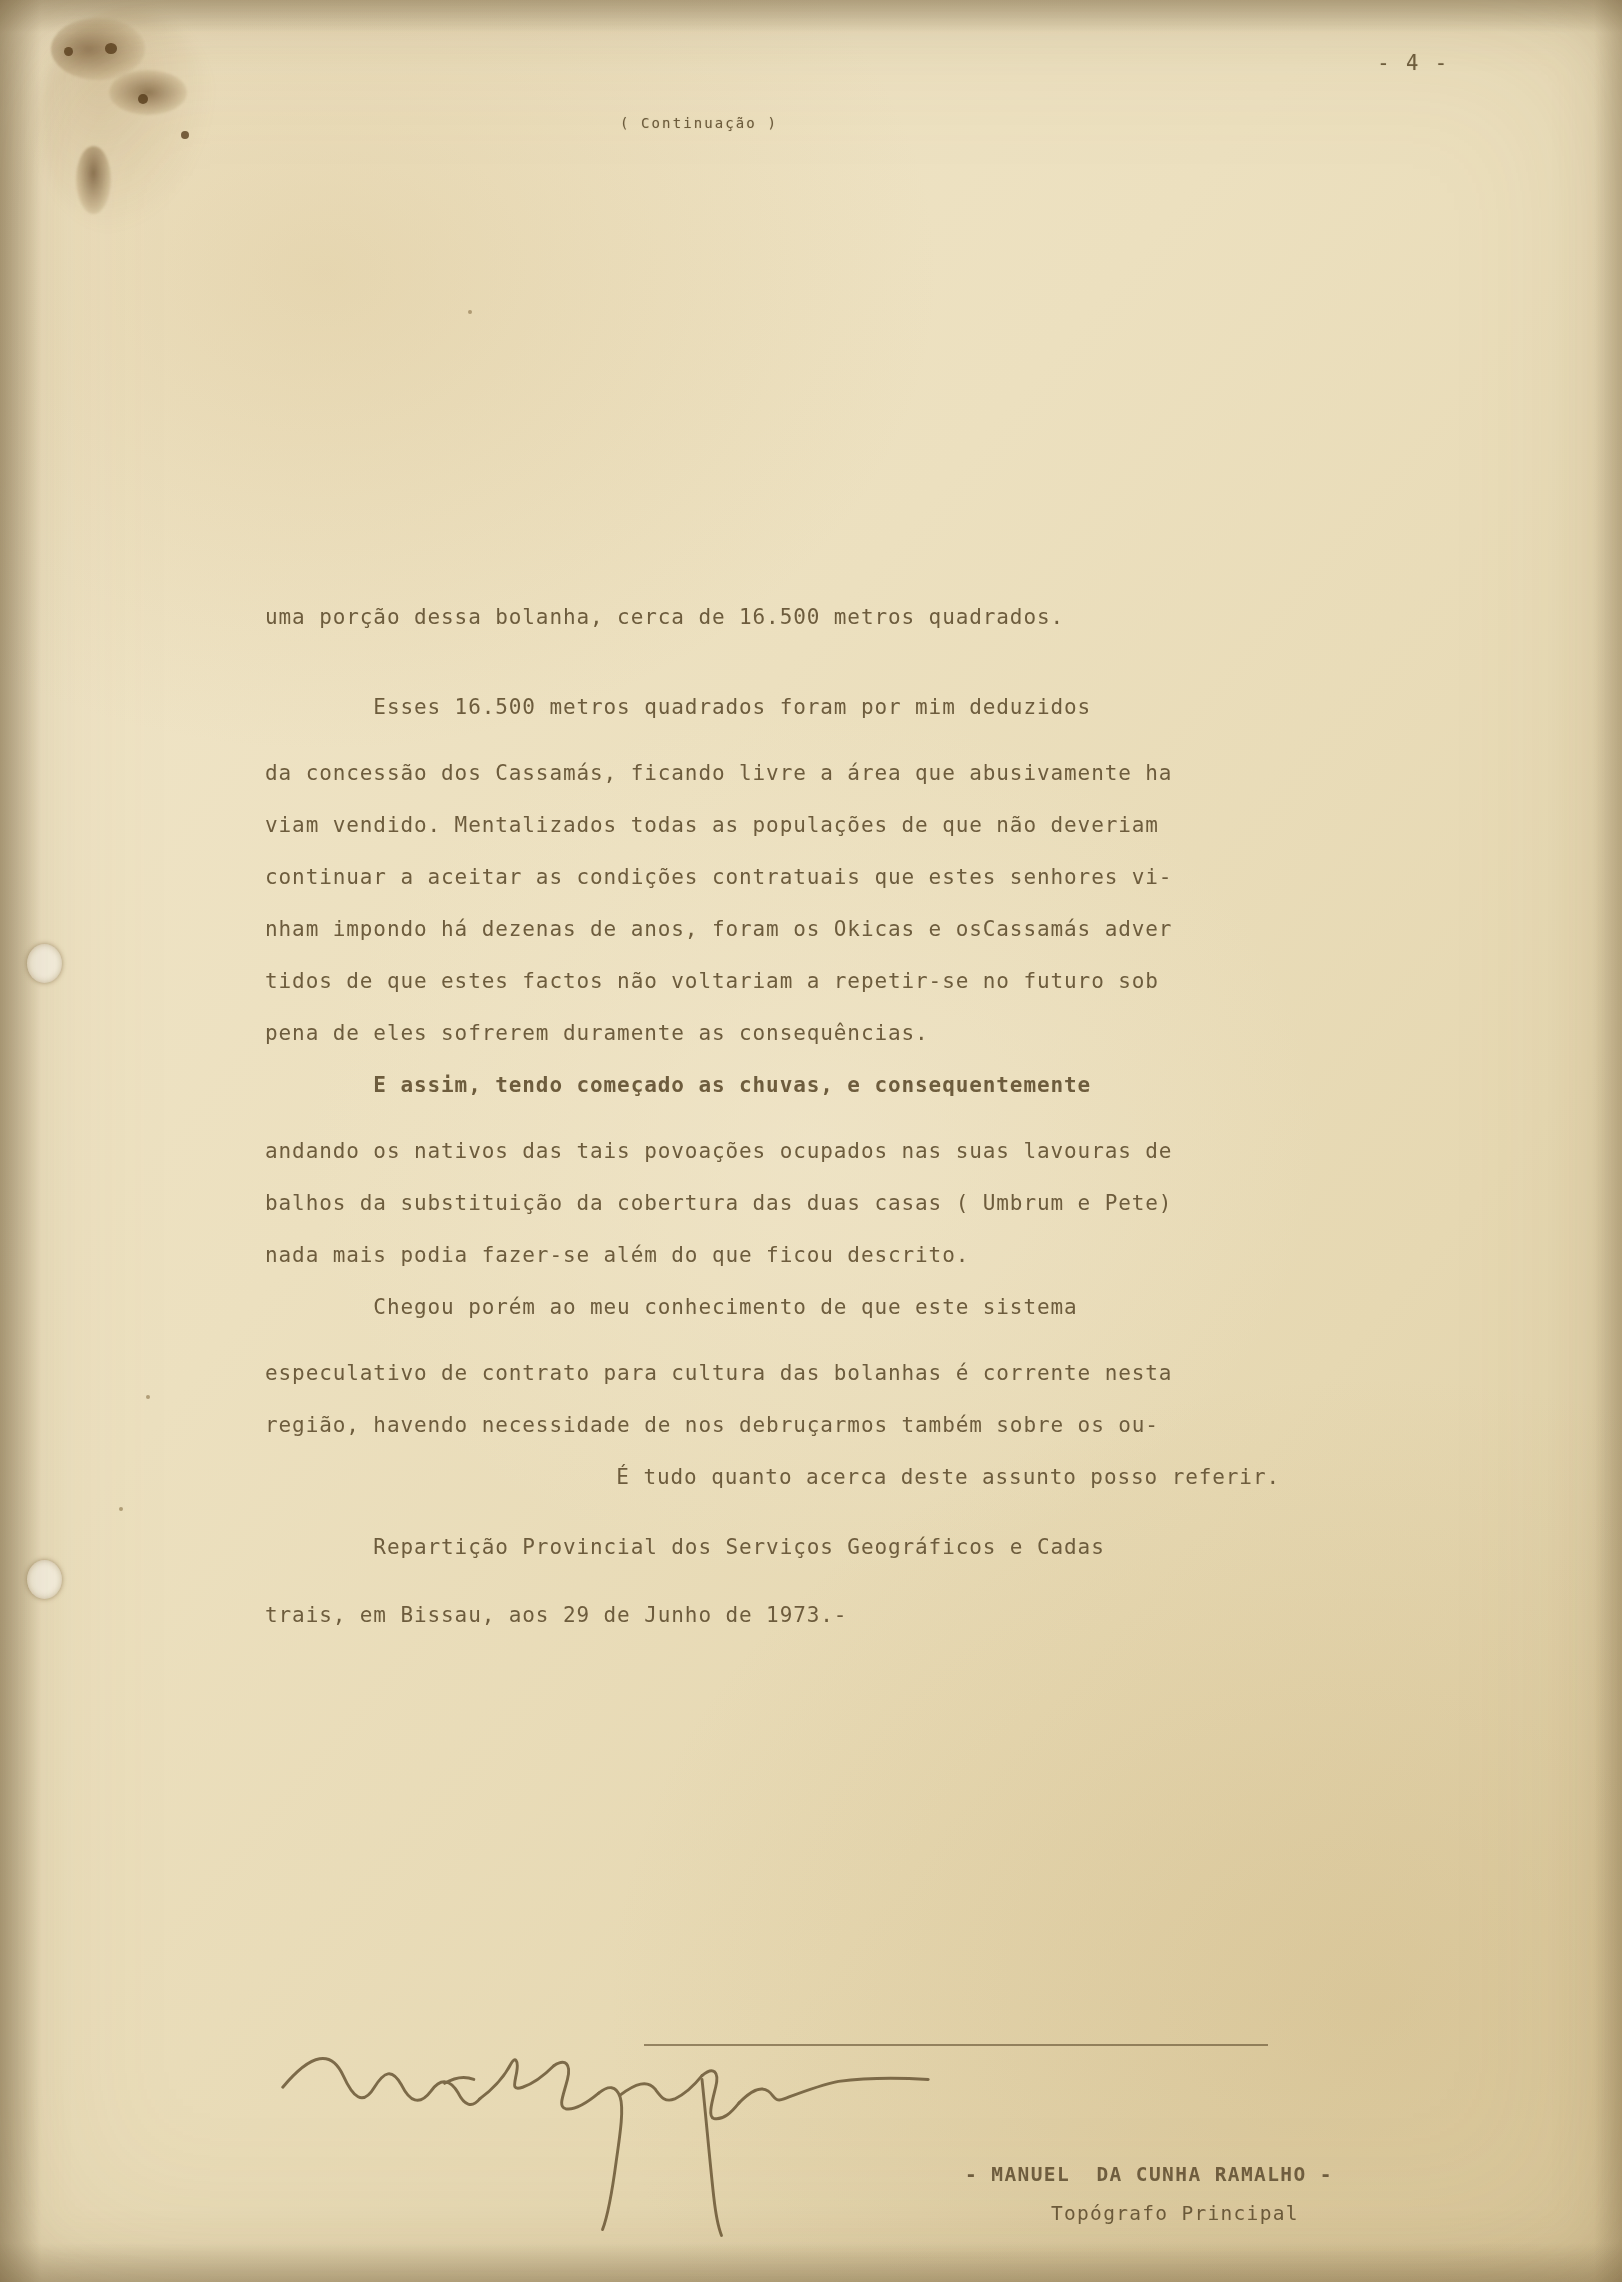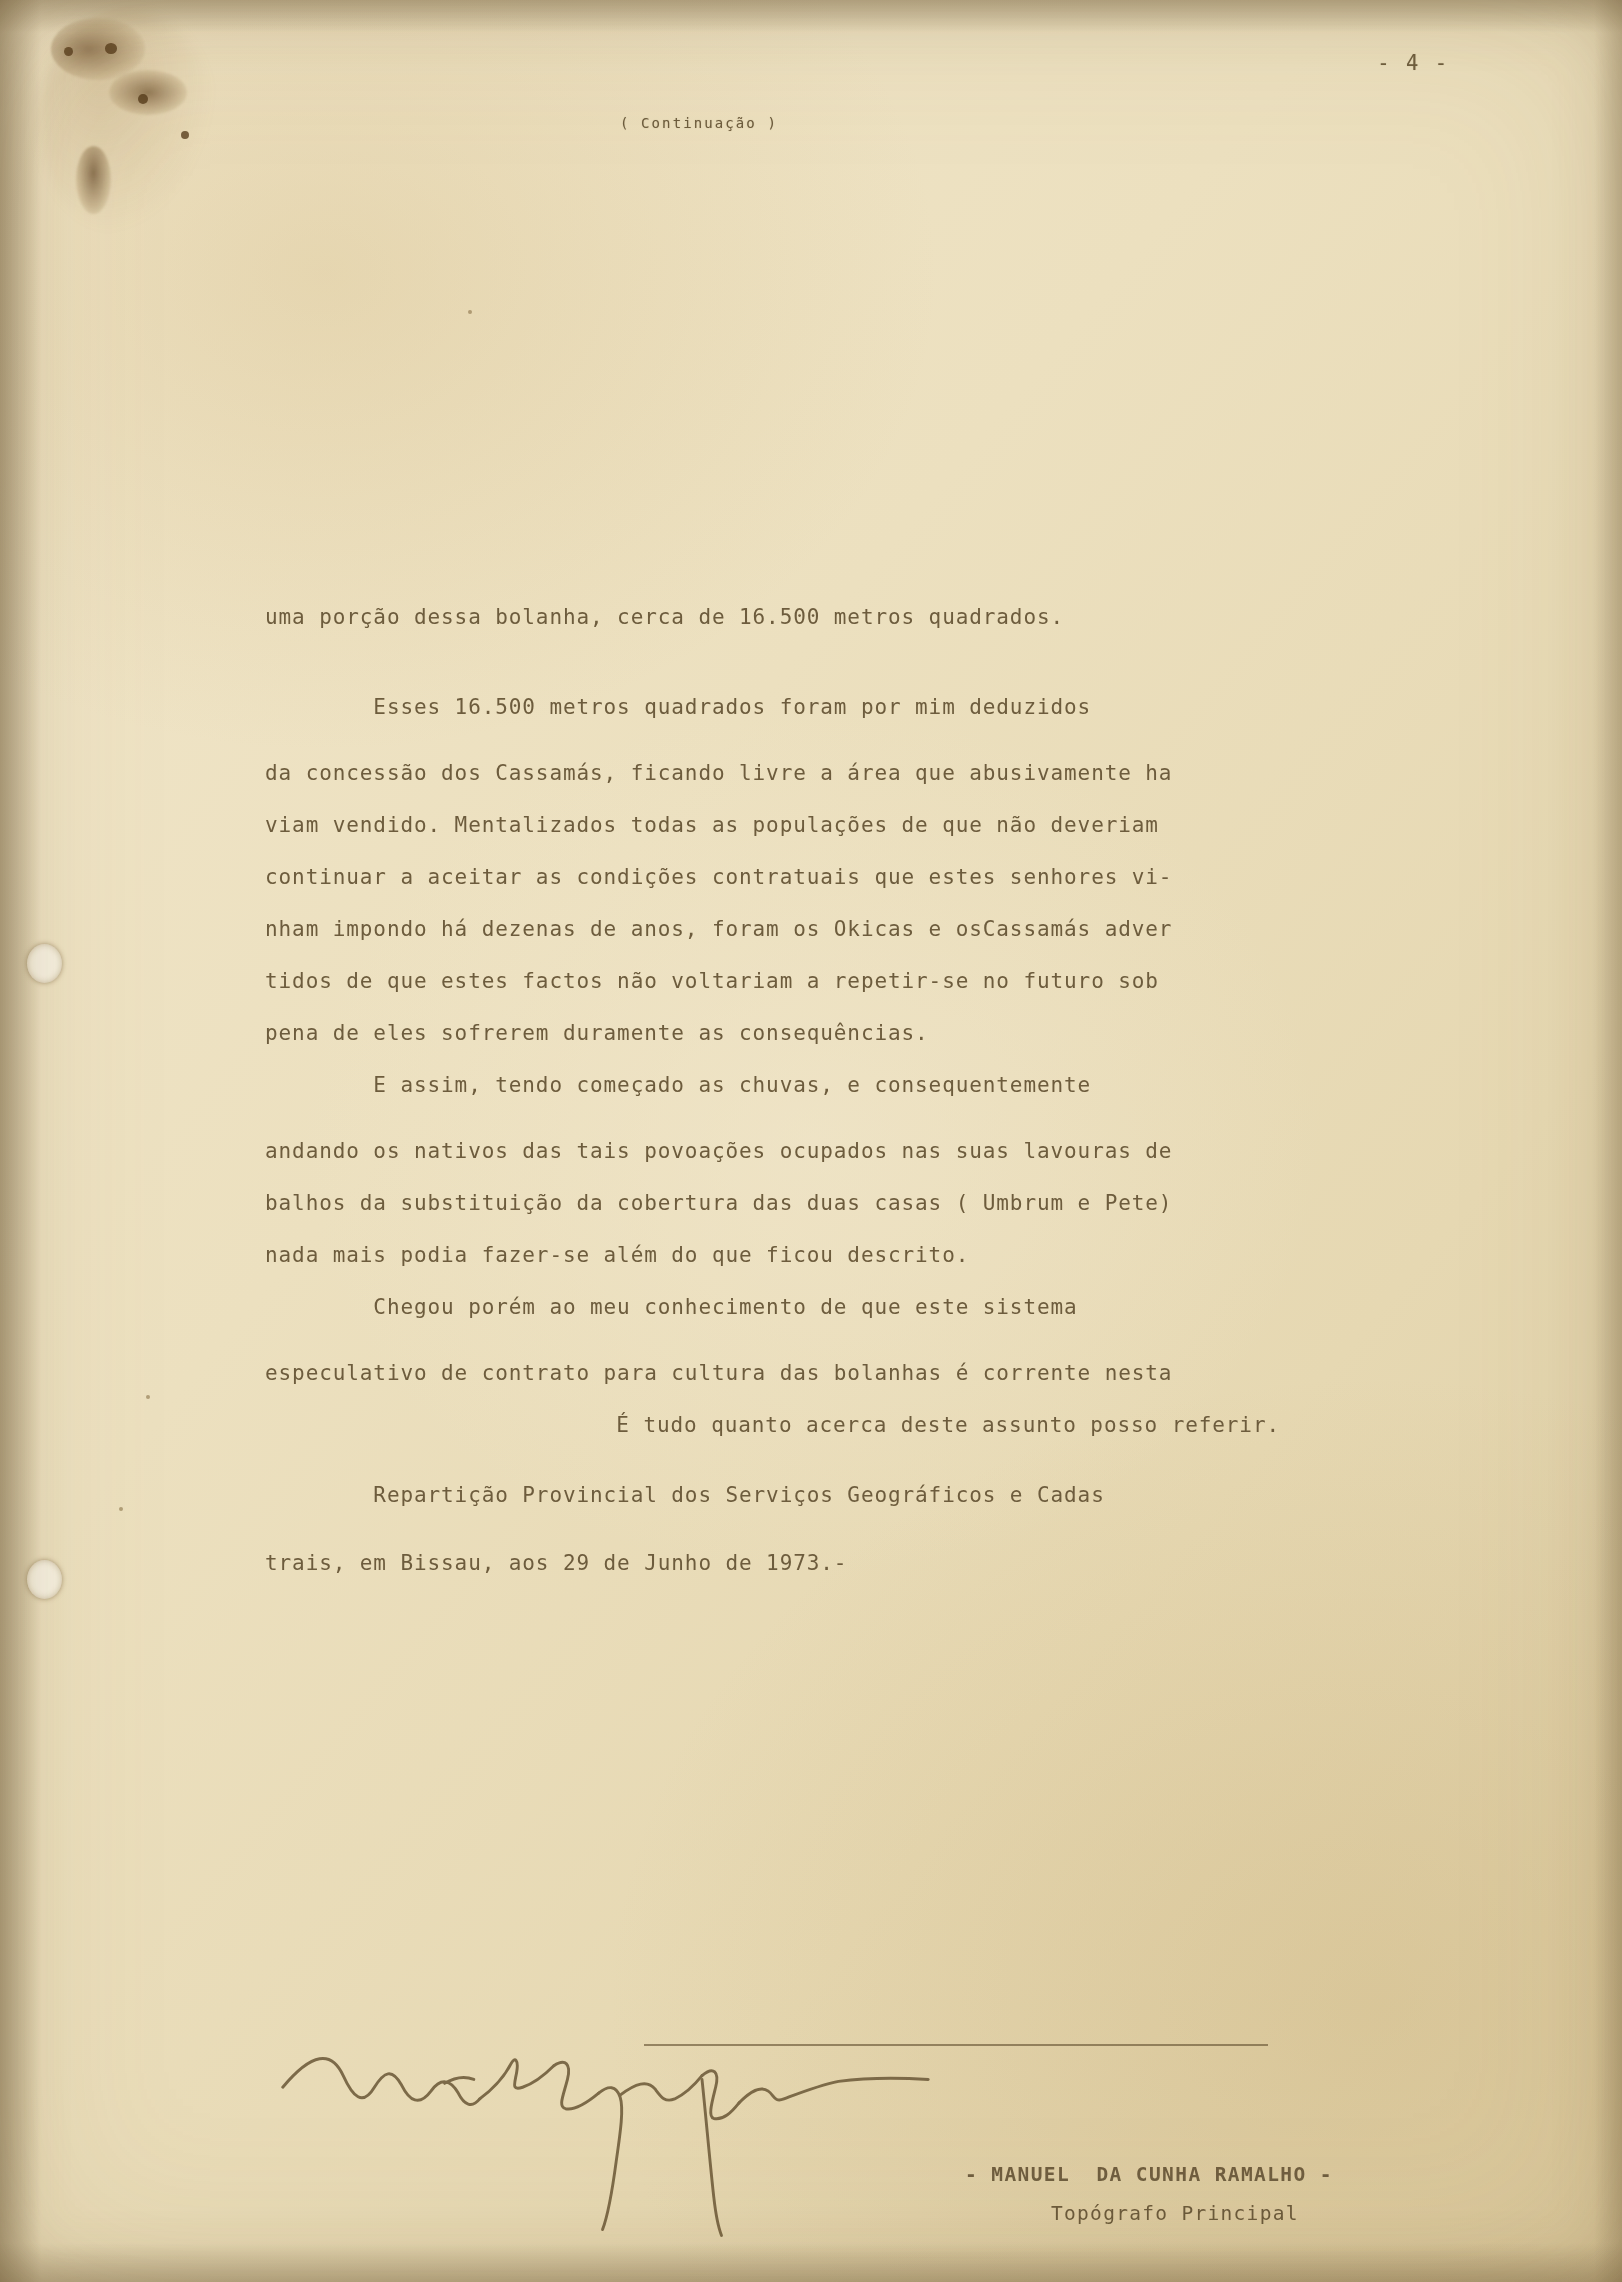--- a/index.html
+++ b/index.html
@@ -218,26 +218,27 @@
 
   <div class="body-block">
     <div class="line">uma porção dessa bolanha, cerca de 16.500 metros quadrados.</div>
     <div class="line" style="height:66px;margin-top:38px;">        Esses 16.500 metros quadrados foram por mim deduzidos</div>
     <div class="line">da concessão dos Cassamás, ficando livre a área que abusivamente ha</div>
     <div class="line">viam vendido. Mentalizados todas as populações de que não deveriam</div>
     <div class="line">continuar a aceitar as condições contratuais que estes senhores vi-</div>
     <div class="line">nham impondo há dezenas de anos, foram os Okicas e osCassamás adver</div>
     <div class="line">tidos de que estes factos não voltariam a repetir-se no futuro sob</div>
     <div class="line">pena de eles sofrerem duramente as consequências.</div>
-    <div class="line" style="height:66px;">        E assim, tendo começado as chuvas, e consequentemente</div>
+    <div class="line" style="height:66px;font-weight:bold;">        E assim, tendo começado as chuvas, e consequentemente</div>
     <div class="line">andando os nativos das tais povoações ocupados nas suas lavouras de</div>
     <div class="line">balhos da substituição da cobertura das duas casas ( Umbrum e Pete)</div>
     <div class="line">nada mais podia fazer-se além do que ficou descrito.</div>
     <div class="line" style="height:66px;">        Chegou porém ao meu conhecimento de que este sistema</div>
     <div class="line">especulativo de contrato para cultura das bolanhas é corrente nesta</div>
+    <div class="line">região, havendo necessidade de nos debruçarmos também sobre os ou-</div>
     <div class="line" style="height:70px;text-align:center;">        É tudo quanto acerca deste assunto posso referir.</div>
     <div class="line" style="height:68px;">        Repartição Provincial dos Serviços Geográficos e Cadas</div>
     <div class="line">trais, em Bissau, aos 29 de Junho de 1973.-</div>
   </div>
 
 
   <div class="sig-rule"></div>
 
   <svg class="handwriting" viewBox="0 0 720 300">
     <g fill="none" stroke="#6a5736" stroke-width="3" stroke-linecap="round" stroke-linejoin="round" opacity="0.85">

